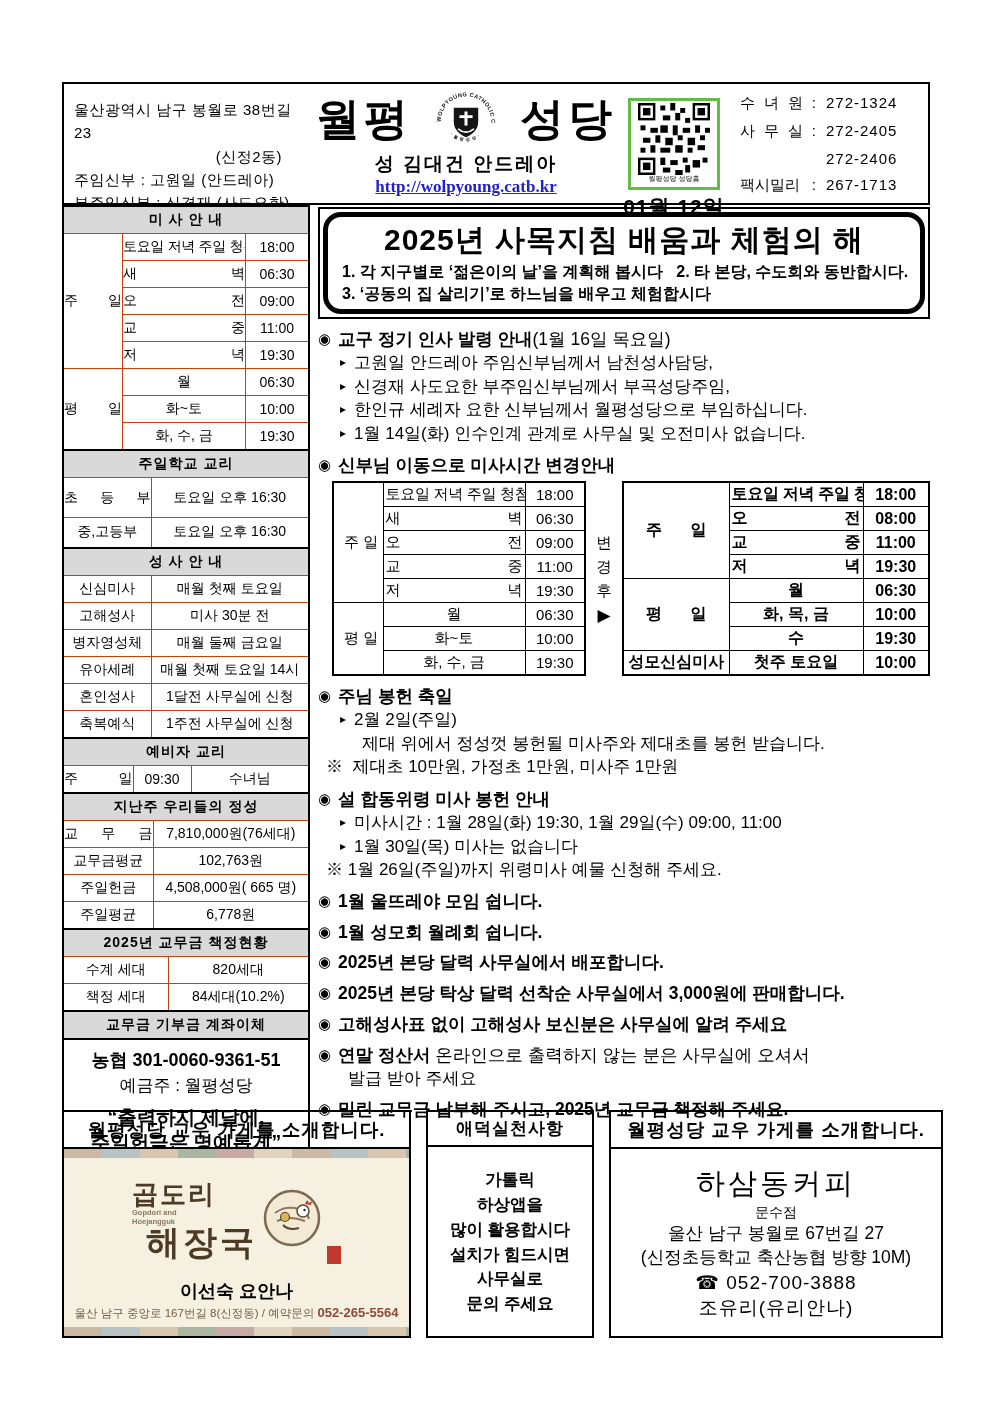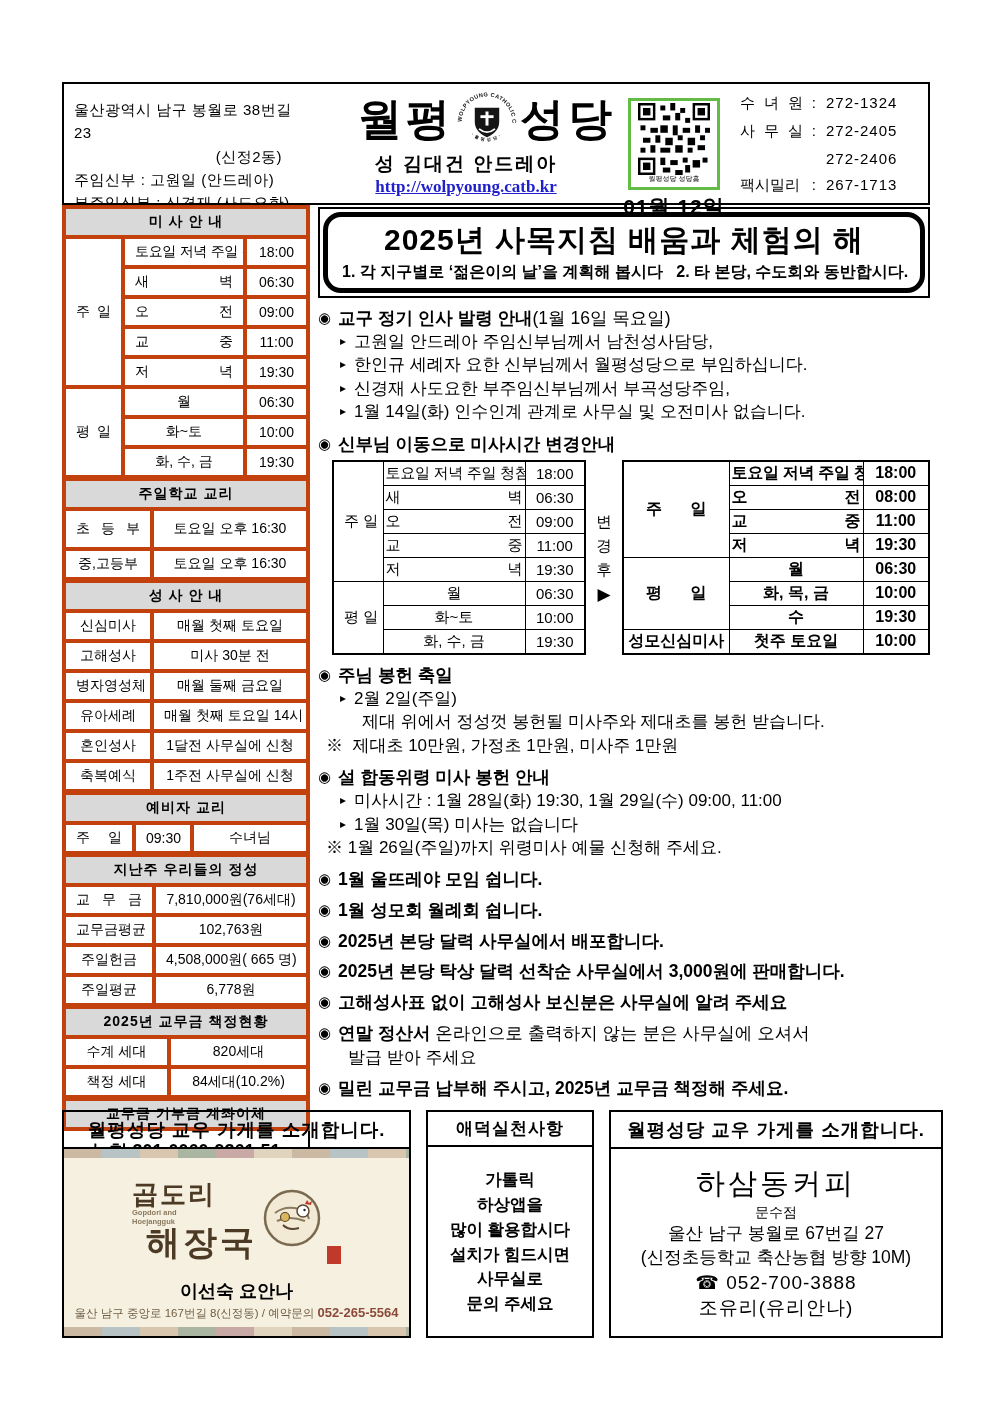--- a/index.html
+++ b/index.html
@@ -10,38 +10,38 @@
   }
   
   #header-box{
     position:absolute;left:62px;top:82px;width:868px;height:123px;
     border:2px solid #000;box-sizing:border-box;display:flex;align-items:stretch;
     background:#fff;
   }
   .addr{width:252px;padding:14px 4px 4px 10px;font-size:15px;line-height:1.55;letter-spacing:.5px;box-sizing:border-box;}
   .addr .r2{text-align:right;padding-right:30px;}
   .brand{width:300px;text-align:center;padding-top:4px;box-sizing:border-box;}
-  .brand-row{display:flex;align-items:center;justify-content:flex-end;gap:2px;}
+  .brand-row{display:flex;align-items:center;justify-content:space-between;gap:2px;}
   .brand-name{font-size:44px;font-weight:bold;letter-spacing:4px;line-height:1;}
   .logo{width:62px;height:62px;flex:0 0 62px;}
   .patron{font-size:19px;font-weight:bold;margin-top:1px;letter-spacing:2px;}
   .website{font-size:17px;color:#2020cc;text-decoration:underline;font-family:"Liberation Serif",serif;font-weight:bold;}
   .qrcol{width:116px;box-sizing:border-box;text-align:center;padding-top:14px;}
   .qrframe{width:92px;height:92px;border:3px solid #63bc46;box-sizing:border-box;margin:0 auto;background:#fff;padding:2px 2px 0 2px;}
   .qrframe svg{width:72px;height:72px;display:block;margin:0 auto;}
   .qrcap{font-size:7px;letter-spacing:0;line-height:1;}
   .issue-date{font-size:21px;font-weight:bold;margin-top:3px;letter-spacing:1px;}
   .phones{flex:1;padding:10px 12px 0 8px;font-size:15px;box-sizing:border-box;}
   .phone-row{display:flex;margin-bottom:9px;}
   .plabel{width:76px;text-align:justify;text-align-last:justify;}
   .pvalue{margin-left:10px;letter-spacing:1px;}
   
   #sidebar{position:absolute;left:62px;top:207px;width:248px;}
   table.sb{width:100%;border-collapse:collapse;table-layout:fixed;margin-top:-2px;}
-  table.sb td{border:4px solid #c2410c;font-size:14px;text-align:center;height:26px;padding:0 10px;overflow:hidden;white-space:nowrap;}
+  table.sb td{border:1px solid #c2410c;font-size:14px;text-align:center;height:26px;padding:0 0;overflow:hidden;white-space:nowrap;}
   table.sb{border:2px solid #000;}
   td.shead{background:#d9d9d9;font-weight:bold;font-size:15px;height:23px;letter-spacing:1px;}
   td.sp{text-align:justify;text-align-last:justify;padding:0 14px;}
   td.glab{padding:0 12px;}
   td.tiny{font-size:9.5px;letter-spacing:-.3px;}
   td.t15{font-size:15px;}
   td.big{font-size:16.5px;height:28px;}
   .acct-body{border:1px solid #000;border-top:none;text-align:center;padding:8px 2px 6px 2px;}
   .acct-bank{font-size:18px;font-weight:bold;}
   .acct-holder{font-size:17px;margin-top:2px;}
@@ -400,30 +400,31 @@
     </div>
   </div>
 </div>
 
 <div id="main">
 
   <div class="banner-outer">
     <div class="banner-inner">
       <div class="banner-title">2025년 사목지침 배움과 체험의 해</div>
       <div class="banner-line">1. 각 지구별로 ‘젊은이의 날’을 계획해 봅시다&nbsp;&nbsp; 2. 타 본당, 수도회와 동반합시다.</div>
+      <div class="banner-line">3. ‘공동의 집 살리기’로 하느님을 배우고 체험합시다</div>
     </div>
   </div>
 
   <div class="sec">
     <div class="hline">
       <span class="bullet">◉</span><span class="bold">교구 정기 인사 발령 안내</span><span>(1월 16일 목요일)</span>
     </div>
     <div class="sub"><span class="tri">▸</span><span>고원일 안드레아 주임신부님께서 남천성사담당,</span></div>
+    <div class="sub"><span class="tri">▸</span><span>신경재 사도요한 부주임신부님께서 부곡성당주임,</span></div>
     <div class="sub"><span class="tri">▸</span><span>한인규 세례자 요한 신부님께서 월평성당으로 부임하십니다.</span></div>
-    <div class="sub"><span class="tri">▸</span><span>신경재 사도요한 부주임신부님께서 부곡성당주임,</span></div>
     <div class="sub"><span class="tri">▸</span><span>1월 14일(화) 인수인계 관계로 사무실 및 오전미사 없습니다.</span></div>
   </div>
 
   <div class="sec">
     <div class="hline">
       <span class="bullet">◉</span><span class="bold">신부님 이동으로 미사시간 변경안내</span>
     </div>
     <div class="change-wrap">
       <table class="ct ct-before" style="margin-left:14px;">
         <colgroup>

